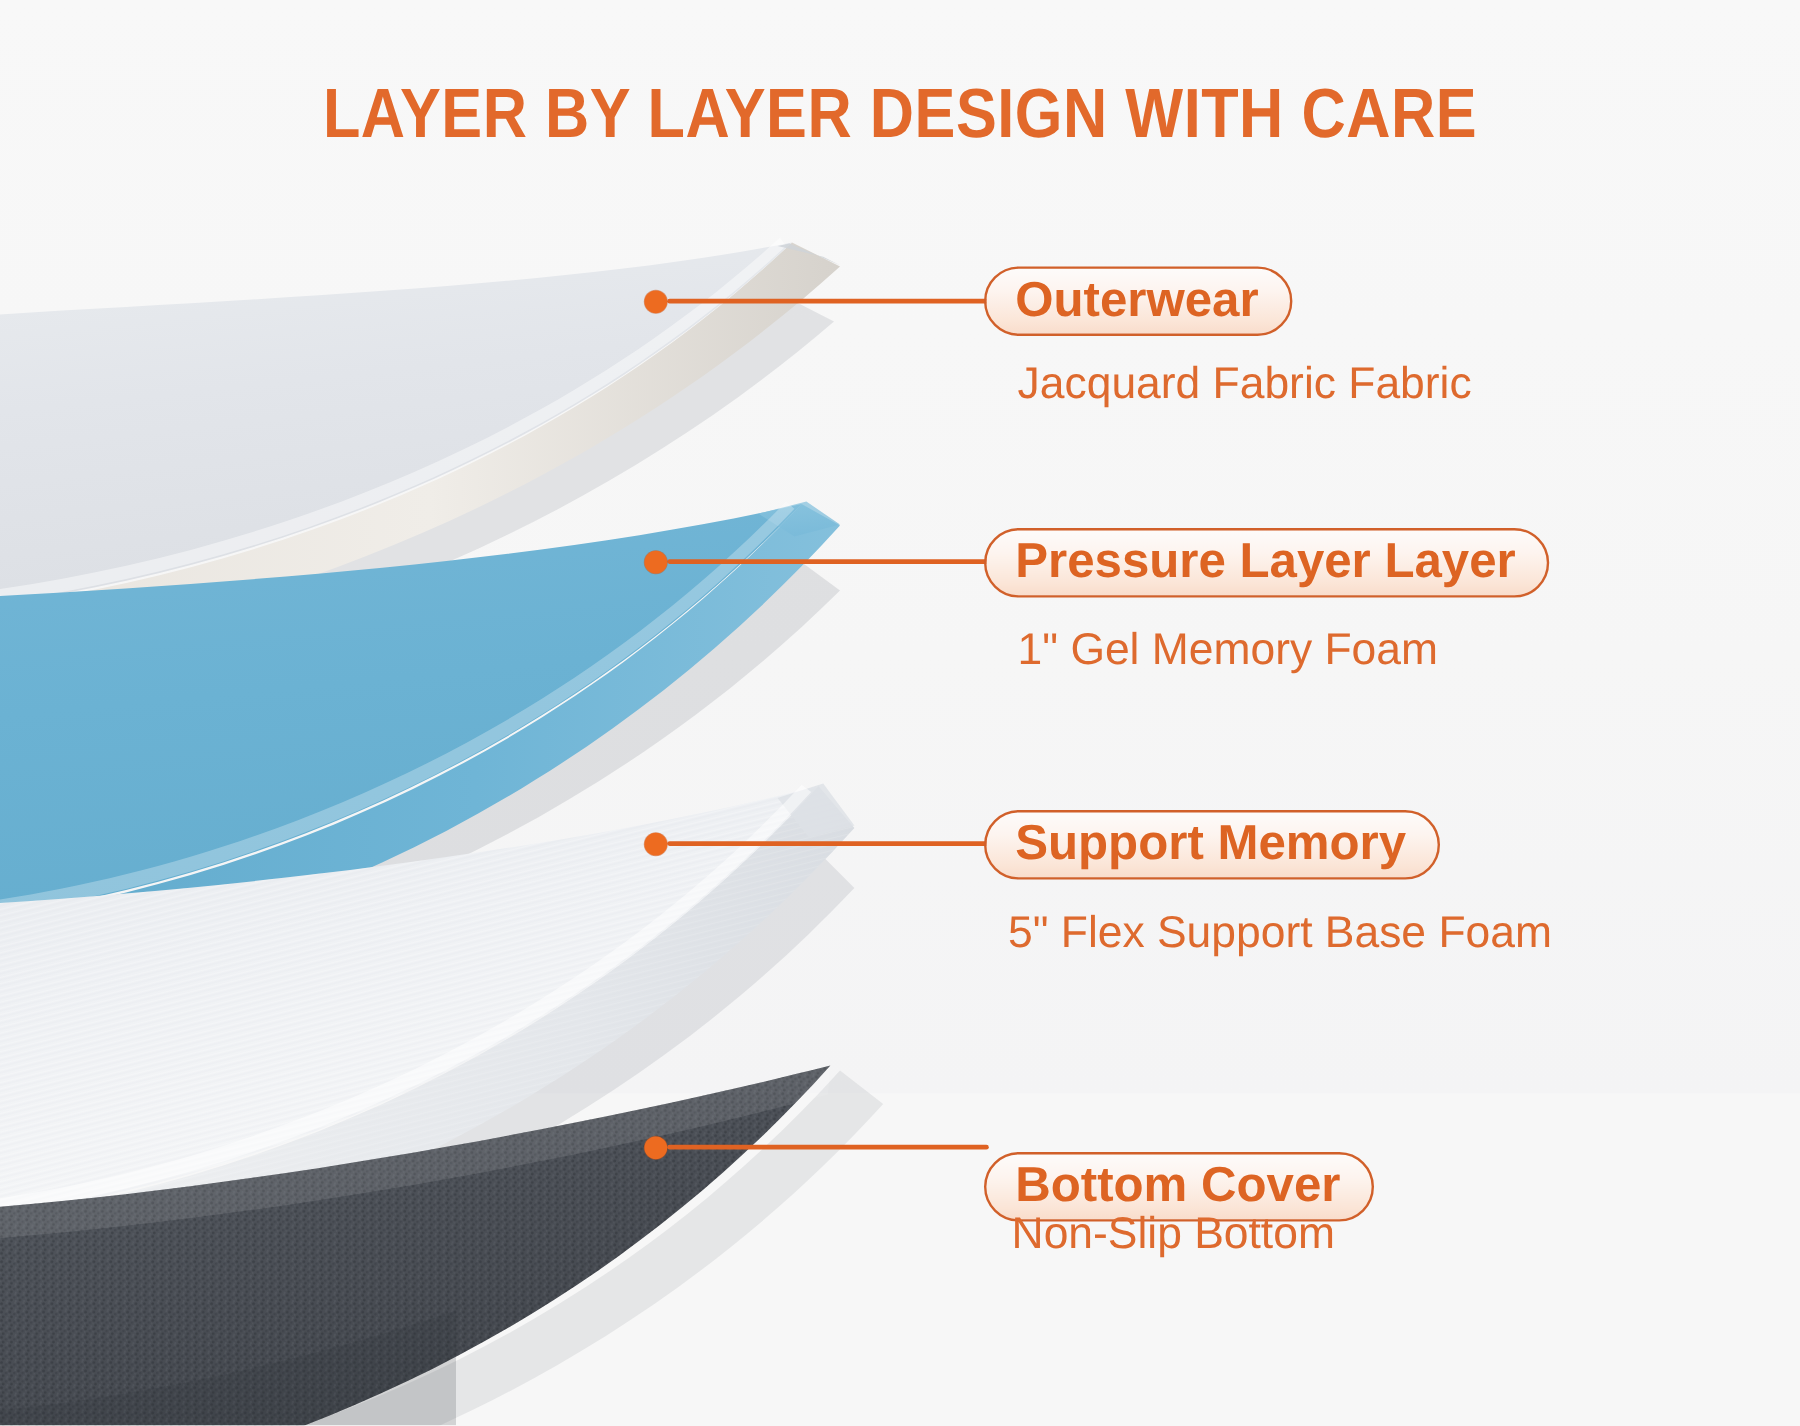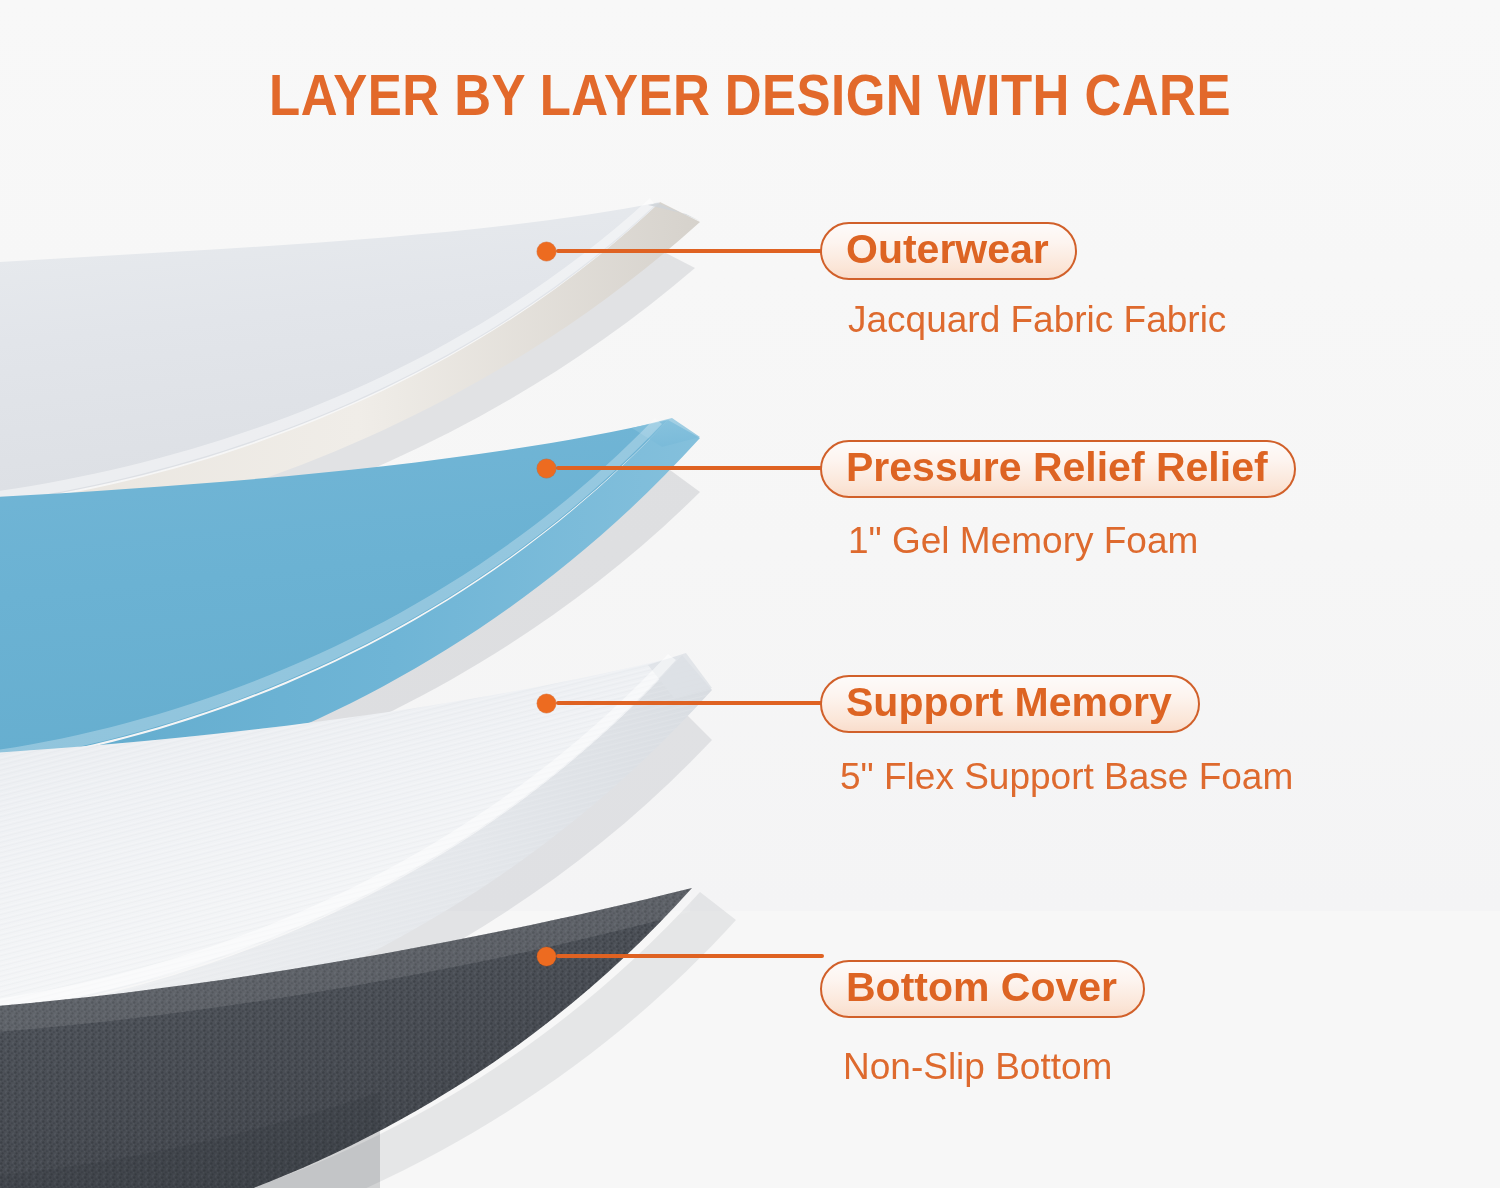--- a/index.html
+++ b/index.html
@@ -255,31 +255,31 @@
   <div class="callout">
     <div class="connector" style="left:556px; top:249px; width:268px;"></div>
     <div class="dot" style="left:537px; top:242px;"></div>
     <div class="pill" style="left:820px; top:222px; height:58px;">Outerwear</div>
     <div class="sub" style="left:848px; top:298px;">Jacquard Fabric Fabric</div>
   </div>
 
   <div class="callout">
     <div class="connector" style="left:556px; top:466px; width:268px;"></div>
     <div class="dot" style="left:537px; top:459px;"></div>
-    <div class="pill" style="left:820px; top:440px; height:58px;">Pressure Relief Relief</div>
+    <div class="pill" style="left:820px; top:440px; height:58px;">Pressure Layer Layer</div>
     <div class="sub" style="left:848px; top:519px;">1" Gel Memory Foam</div>
   </div>
 
   <div class="callout">
     <div class="connector" style="left:556px; top:701px; width:268px;"></div>
     <div class="dot" style="left:537px; top:694px;"></div>
     <div class="pill" style="left:820px; top:675px; height:58px;">Support Memory</div>
     <div class="sub" style="left:840px; top:755px;">5" Flex Support Base Foam</div>
   </div>
 
   <div class="callout">
     <div class="connector" style="left:556px; top:954px; width:268px;"></div>
     <div class="dot" style="left:537px; top:947px;"></div>
     <div class="pill" style="left:820px; top:960px; height:58px;">Bottom Cover</div>
-    <div class="sub" style="left:843px; top:1006px;margin-top:39px;">Non-Slip Bottom</div>
+    <div class="sub" style="left:843px; top:1006px;">Non-Slip Bottom</div>
   </div>
 
 </div>
 
 </body></html>

